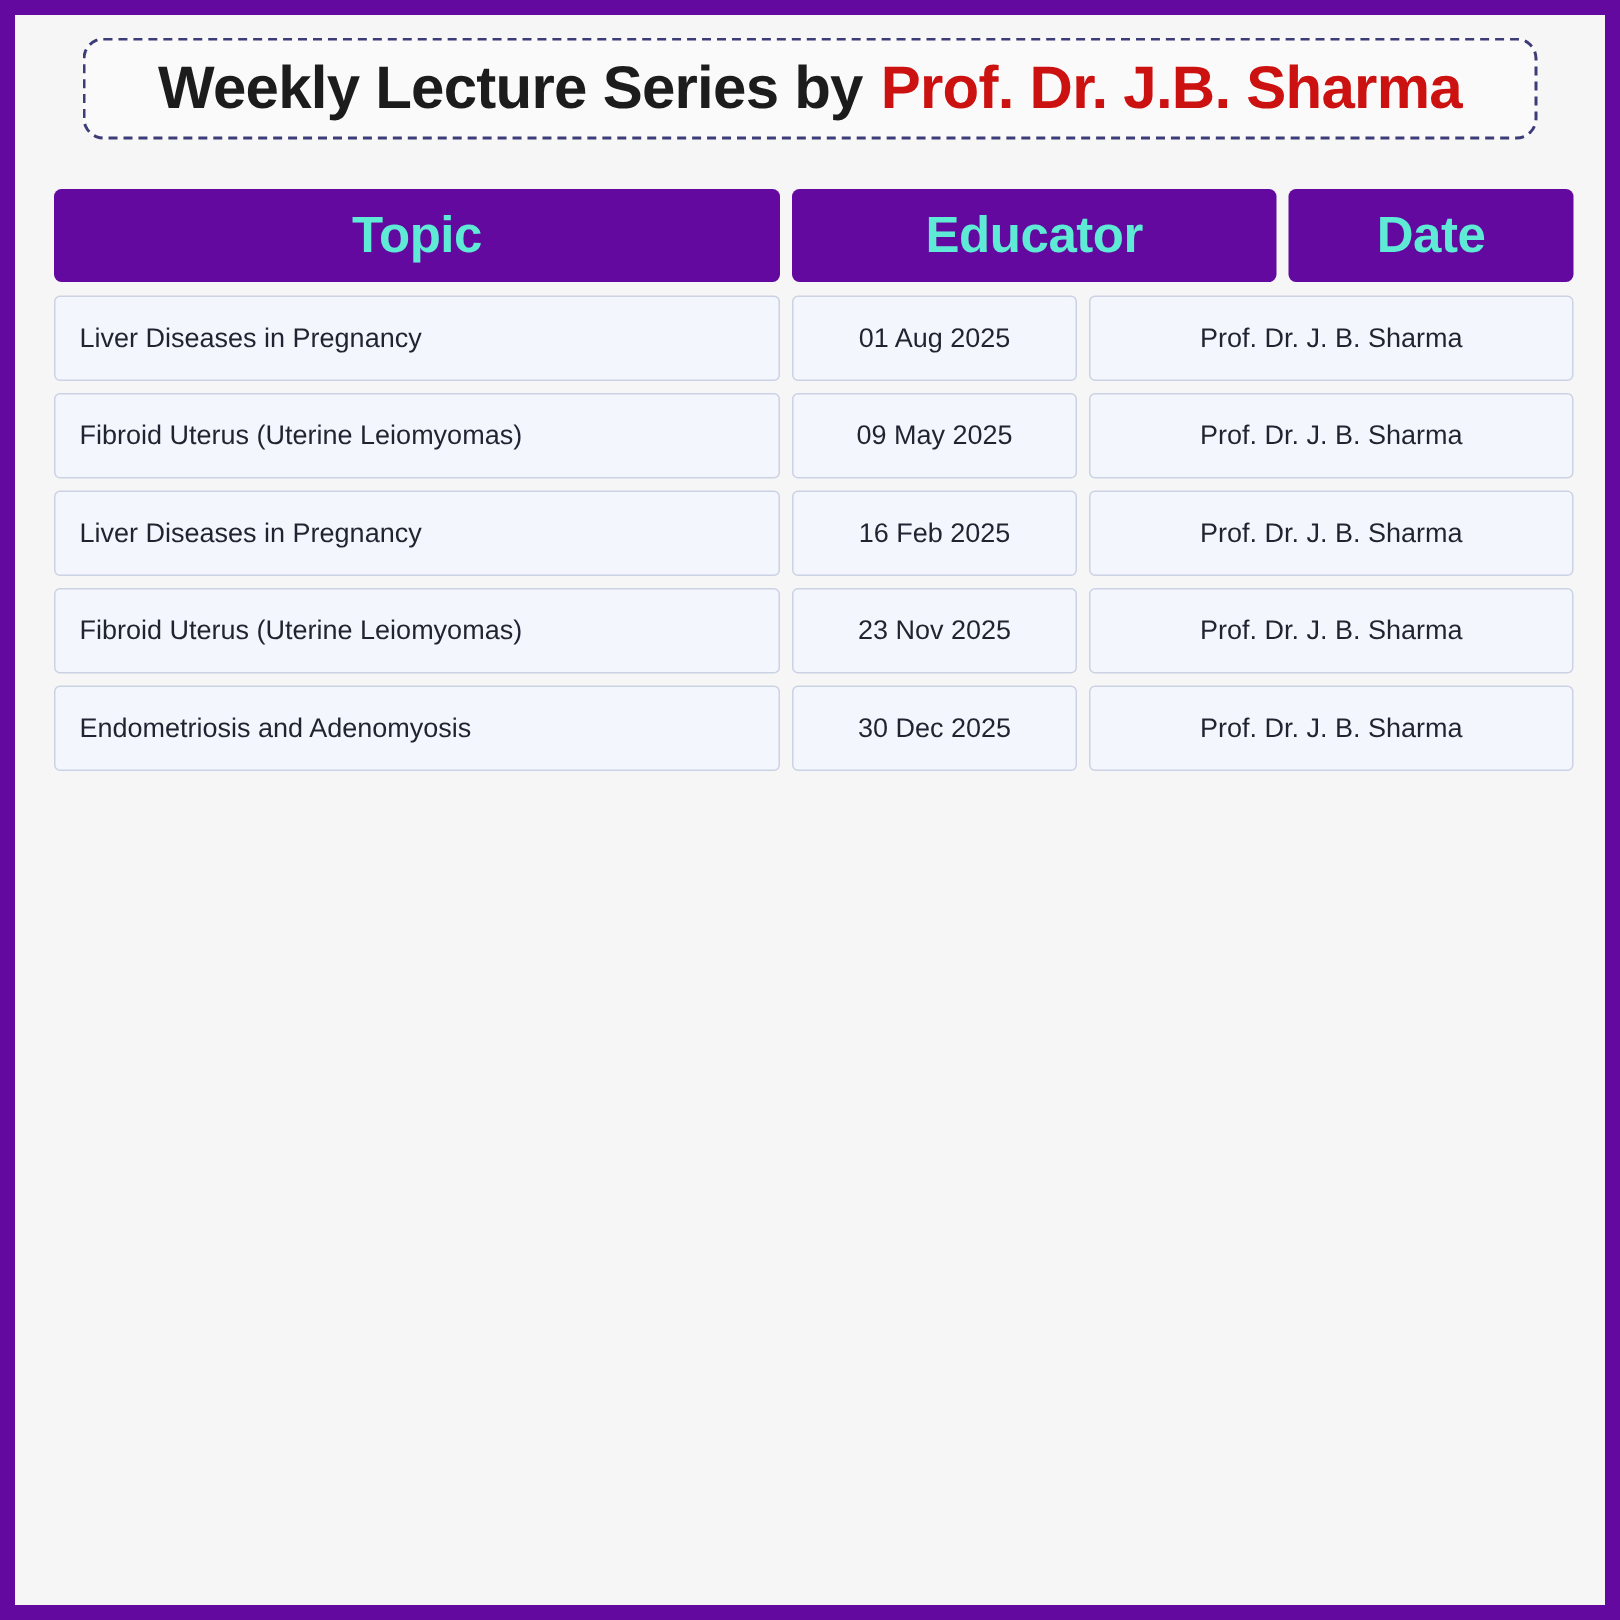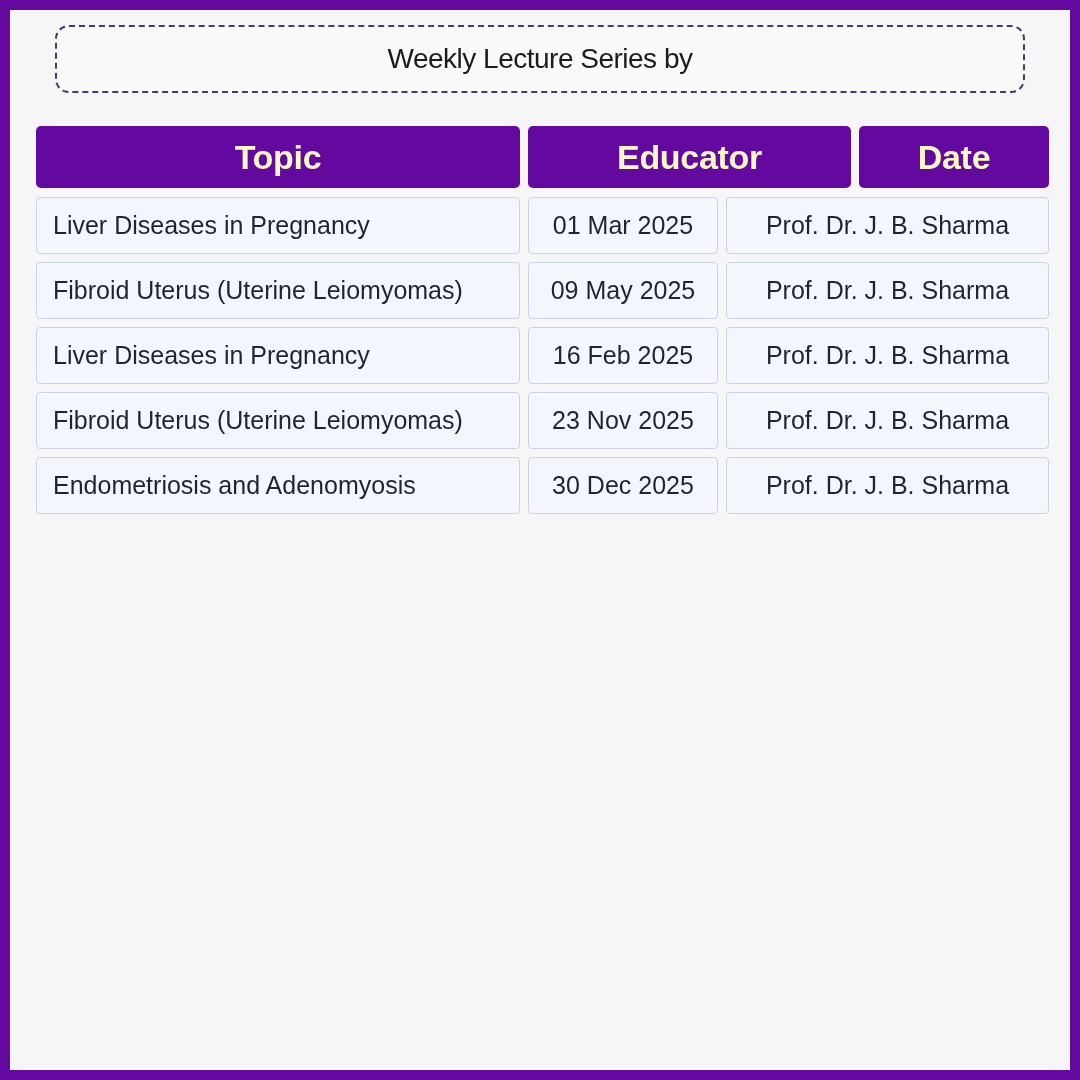--- a/index.html
+++ b/index.html
@@ -42,22 +42,22 @@
     border: 2px dashed #3C3C78;
     border-radius: 14px;
     background: #FAFAFA;
     display: flex;
     align-items: center;
     justify-content: center;
     white-space: nowrap;
   }
 
   .title-text {
-    font-size: 28px;
-    font-weight: normal;
+    font-size: 40px;
+    font-weight: bold;
     letter-spacing: -0.5px;
     line-height: 1;
   }
   .title-dark  { color: #1C1C1C; }
   .title-accent {
     color: #CC1111;
     margin-left: 12px;
   }
 
   
@@ -79,38 +79,38 @@
   .col-educator { width: 323px; flex: 0 0 323px; }
 
   
   .head-cell {
     background: #6309A0;
     border-radius: 5px;
     height: 62px;
     display: flex;
     align-items: center;
     justify-content: center;
-    color: #fef9c3;
+    color: #5eead4;
     font-size: 34px;
     font-weight: bold;
     letter-spacing: -0.3px;
   }
 
   #table-header { margin-bottom: 9px; }
 
   
   .body-cell {
     background: #F4F6FD;
     border: 1px solid #CBD2E4;
     border-radius: 4px;
     height: 57px;
     display: flex;
     align-items: center;
     color: #1F2430;
-    font-size: 25px;
+    font-size: 18px;
     overflow: hidden;
   }
 
   .body-cell.topic {
     justify-content: flex-start;
     padding-left: 16px;
   }
   .body-cell.date,
   .body-cell.educator {
     justify-content: center;
@@ -119,33 +119,34 @@
   .body-row { margin-bottom: 8px; }
 </style>
 </head>
 <body>
 
 <div id="page-frame">
   <div id="page-canvas">
 
     <div id="title-banner">
       <span class="title-text title-dark">Weekly Lecture Series by</span>
+      <span class="title-text title-accent">Prof. Dr. J.B. Sharma</span>
     </div>
 
     <div id="schedule-table">
 
       <div class="table-row" id="table-header">
         <div class="head-cell col-topic">Topic</div>
         <div class="head-cell col-educator">Educator</div>
         <div class="head-cell col-date">Date</div>
       </div>
 
       <div class="table-row body-row">
         <div class="body-cell topic col-topic">Liver Diseases in Pregnancy</div>
-        <div class="body-cell date col-date">01 Mar 2025</div>
+        <div class="body-cell date col-date">01 Aug 2025</div>
         <div class="body-cell educator col-educator">Prof. Dr. J. B. Sharma</div>
       </div>
 
       <div class="table-row body-row">
         <div class="body-cell topic col-topic">Fibroid Uterus (Uterine Leiomyomas)</div>
         <div class="body-cell date col-date">09 May 2025</div>
         <div class="body-cell educator col-educator">Prof. Dr. J. B. Sharma</div>
       </div>
 
       <div class="table-row body-row">

